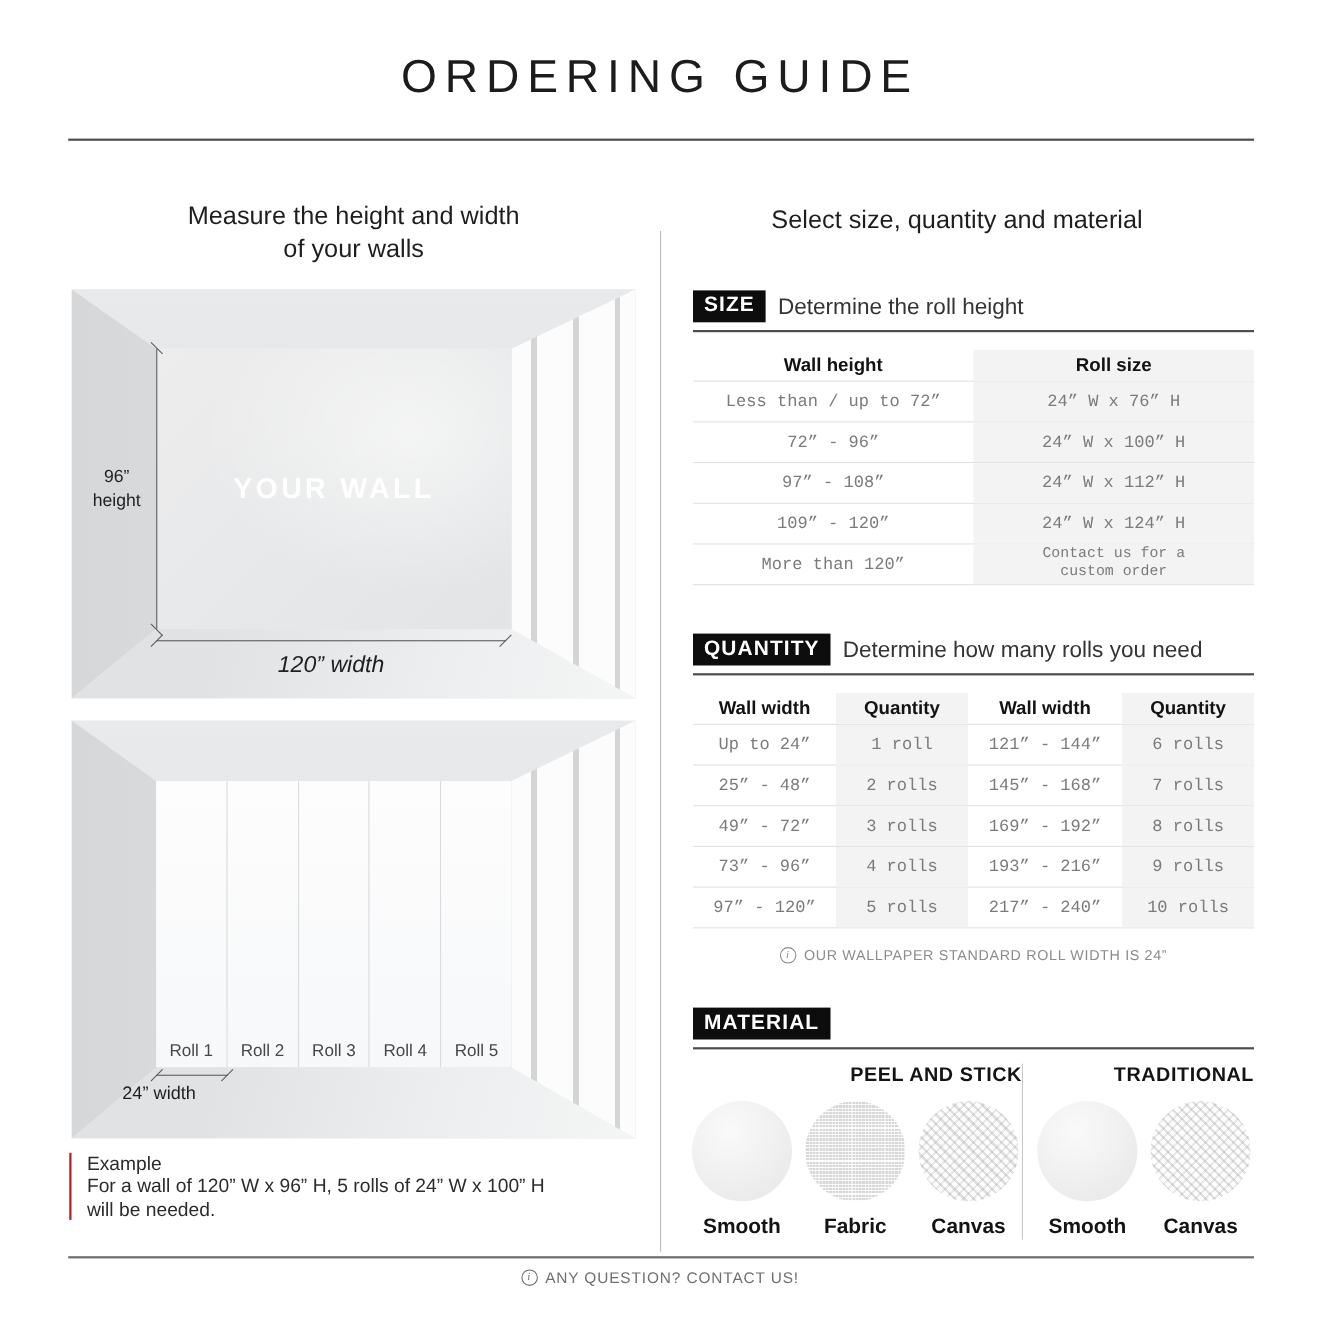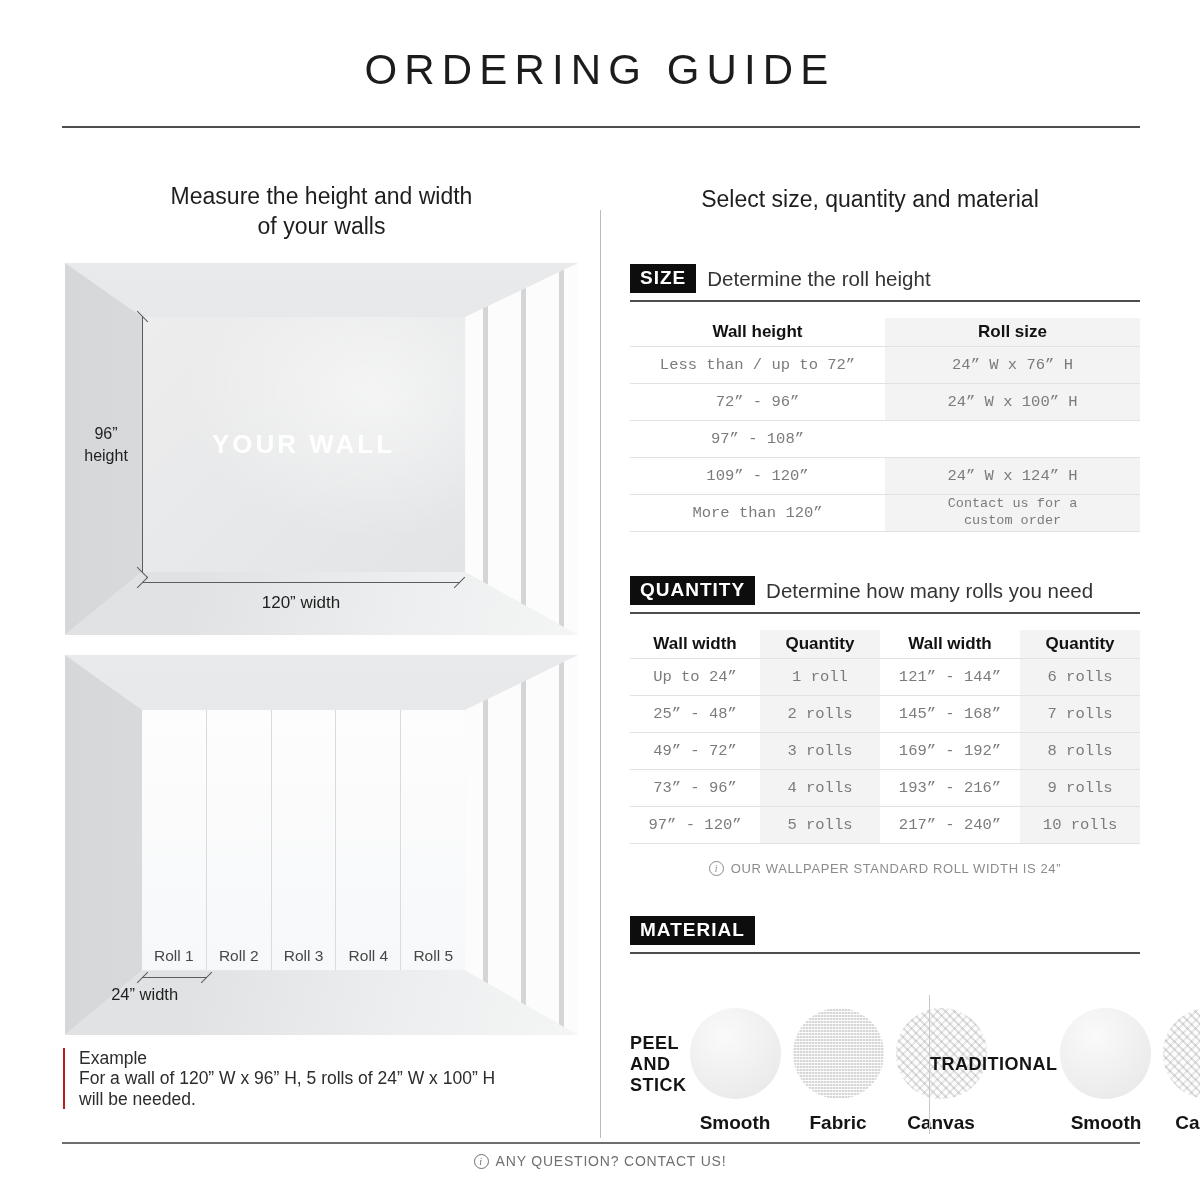--- a/index.html
+++ b/index.html
@@ -50,21 +50,21 @@
   .dim-v::before { top:-1px; } .dim-v::after { bottom:-1px; }
   .dim-h { position:absolute; height:0; border-top:1px solid #5c5c5c; }
   .dim-h::before,.dim-h::after { content:""; position:absolute; top:-8px; height:15px; width:0;
     border-left:1px solid #5c5c5c; transform:rotate(45deg); }
   .dim-h::before { left:0; } .dim-h::after { right:0; }
   .dim-h1 { left:15%; width:62%; top:85.8%; }
   .dim-h2 { left:15%; width:12.6%; top:84.8%; }
   .label-height { position:absolute; left:1.5%; top:43%; width:13%; text-align:center;
     font-size:16px; line-height:1.35; color:#1f1f1f; }
   .label-width { position:absolute; left:15%; top:88.6%; width:62%; text-align:center;
-    font-size:17px; color:#1f1f1f; }
+    font-size:21px; color:#1f1f1f;font-style:italic; }
   .label-width2 { position:absolute; left:9%; top:86.8%; width:25%; text-align:left;
     font-size:16.5px; color:#1f1f1f; }
 
   
   .panels { display:flex; }
   .panel { position:relative; flex:1 1 0; height:100%;
     background:linear-gradient(180deg,#fdfdfe,#f7f8f9); border-right:1px solid #dadbdc; }
   .panel:last-child { border-right:none; }
   .panel-label { position:absolute; bottom:5px; left:0; width:100%; text-align:center;
     font-size:15.5px; color:#474747; }
@@ -96,21 +96,21 @@
   .td.small span { max-width:150px; }
 
   .note-row { margin-top:17px; display:flex; align-items:center; justify-content:center; gap:7px;
     font-size:13px; letter-spacing:0.6px; color:#8c8c8c; }
   .info-icon { width:15px; height:15px; border:1px solid #8c8c8c; border-radius:50%;
     display:inline-flex; align-items:center; justify-content:center;
     font-size:10px; font-style:italic; font-family:"Liberation Serif", serif; color:#8c8c8c; flex:0 0 auto; }
 
   
   .mat-groups { display:flex; margin-top:13px; }
-  .mat-group { display:flex; flex-direction:row; align-items:center;margin-top:28px; }
+  .mat-group { display:flex; flex-direction:column; align-items:flex-end; }
   .mat-group.g1 { width:299px; }
   .mat-group.g2 { width:211px; border-left:1px solid #c9c9c9; }
   .mat-name { font-size:18px; font-weight:bold; letter-spacing:0.5px; color:#141414; }
   .mat-options { display:flex; margin-top:13px; gap:6px; }
   .mat-option { display:flex; flex-direction:column; align-items:center; width:97px; }
   .swatch { width:91px; height:91px; border-radius:50%; }
   .swatch.smooth { background:radial-gradient(circle at 38% 30%, #fafafa, #ededee 65%, #e6e6e7 100%); }
   .swatch.fabric { background-color:#f0f0f1;
     background-image:repeating-linear-gradient(0deg, rgba(255,255,255,0.9) 0 1px, rgba(120,120,120,0.12) 1px 3px),
       repeating-linear-gradient(90deg, rgba(255,255,255,0.9) 0 1px, rgba(120,120,120,0.10) 1px 3px); }
@@ -204,20 +204,21 @@
         <div class="tr">
           <div class="td">Less than / up to 72”</div>
           <div class="td alt">24” W x 76” H</div>
         </div>
         <div class="tr">
           <div class="td">72” - 96”</div>
           <div class="td alt">24” W x 100” H</div>
         </div>
         <div class="tr">
           <div class="td">97” - 108”</div>
+          <div class="td alt">24” W x 112” H</div>
         </div>
         <div class="tr">
           <div class="td">109” - 120”</div>
           <div class="td alt">24” W x 124” H</div>
         </div>
         <div class="tr">
           <div class="td">More than 120”</div>
           <div class="td alt small">
             <span>Contact us for a custom order</span>
           </div>

